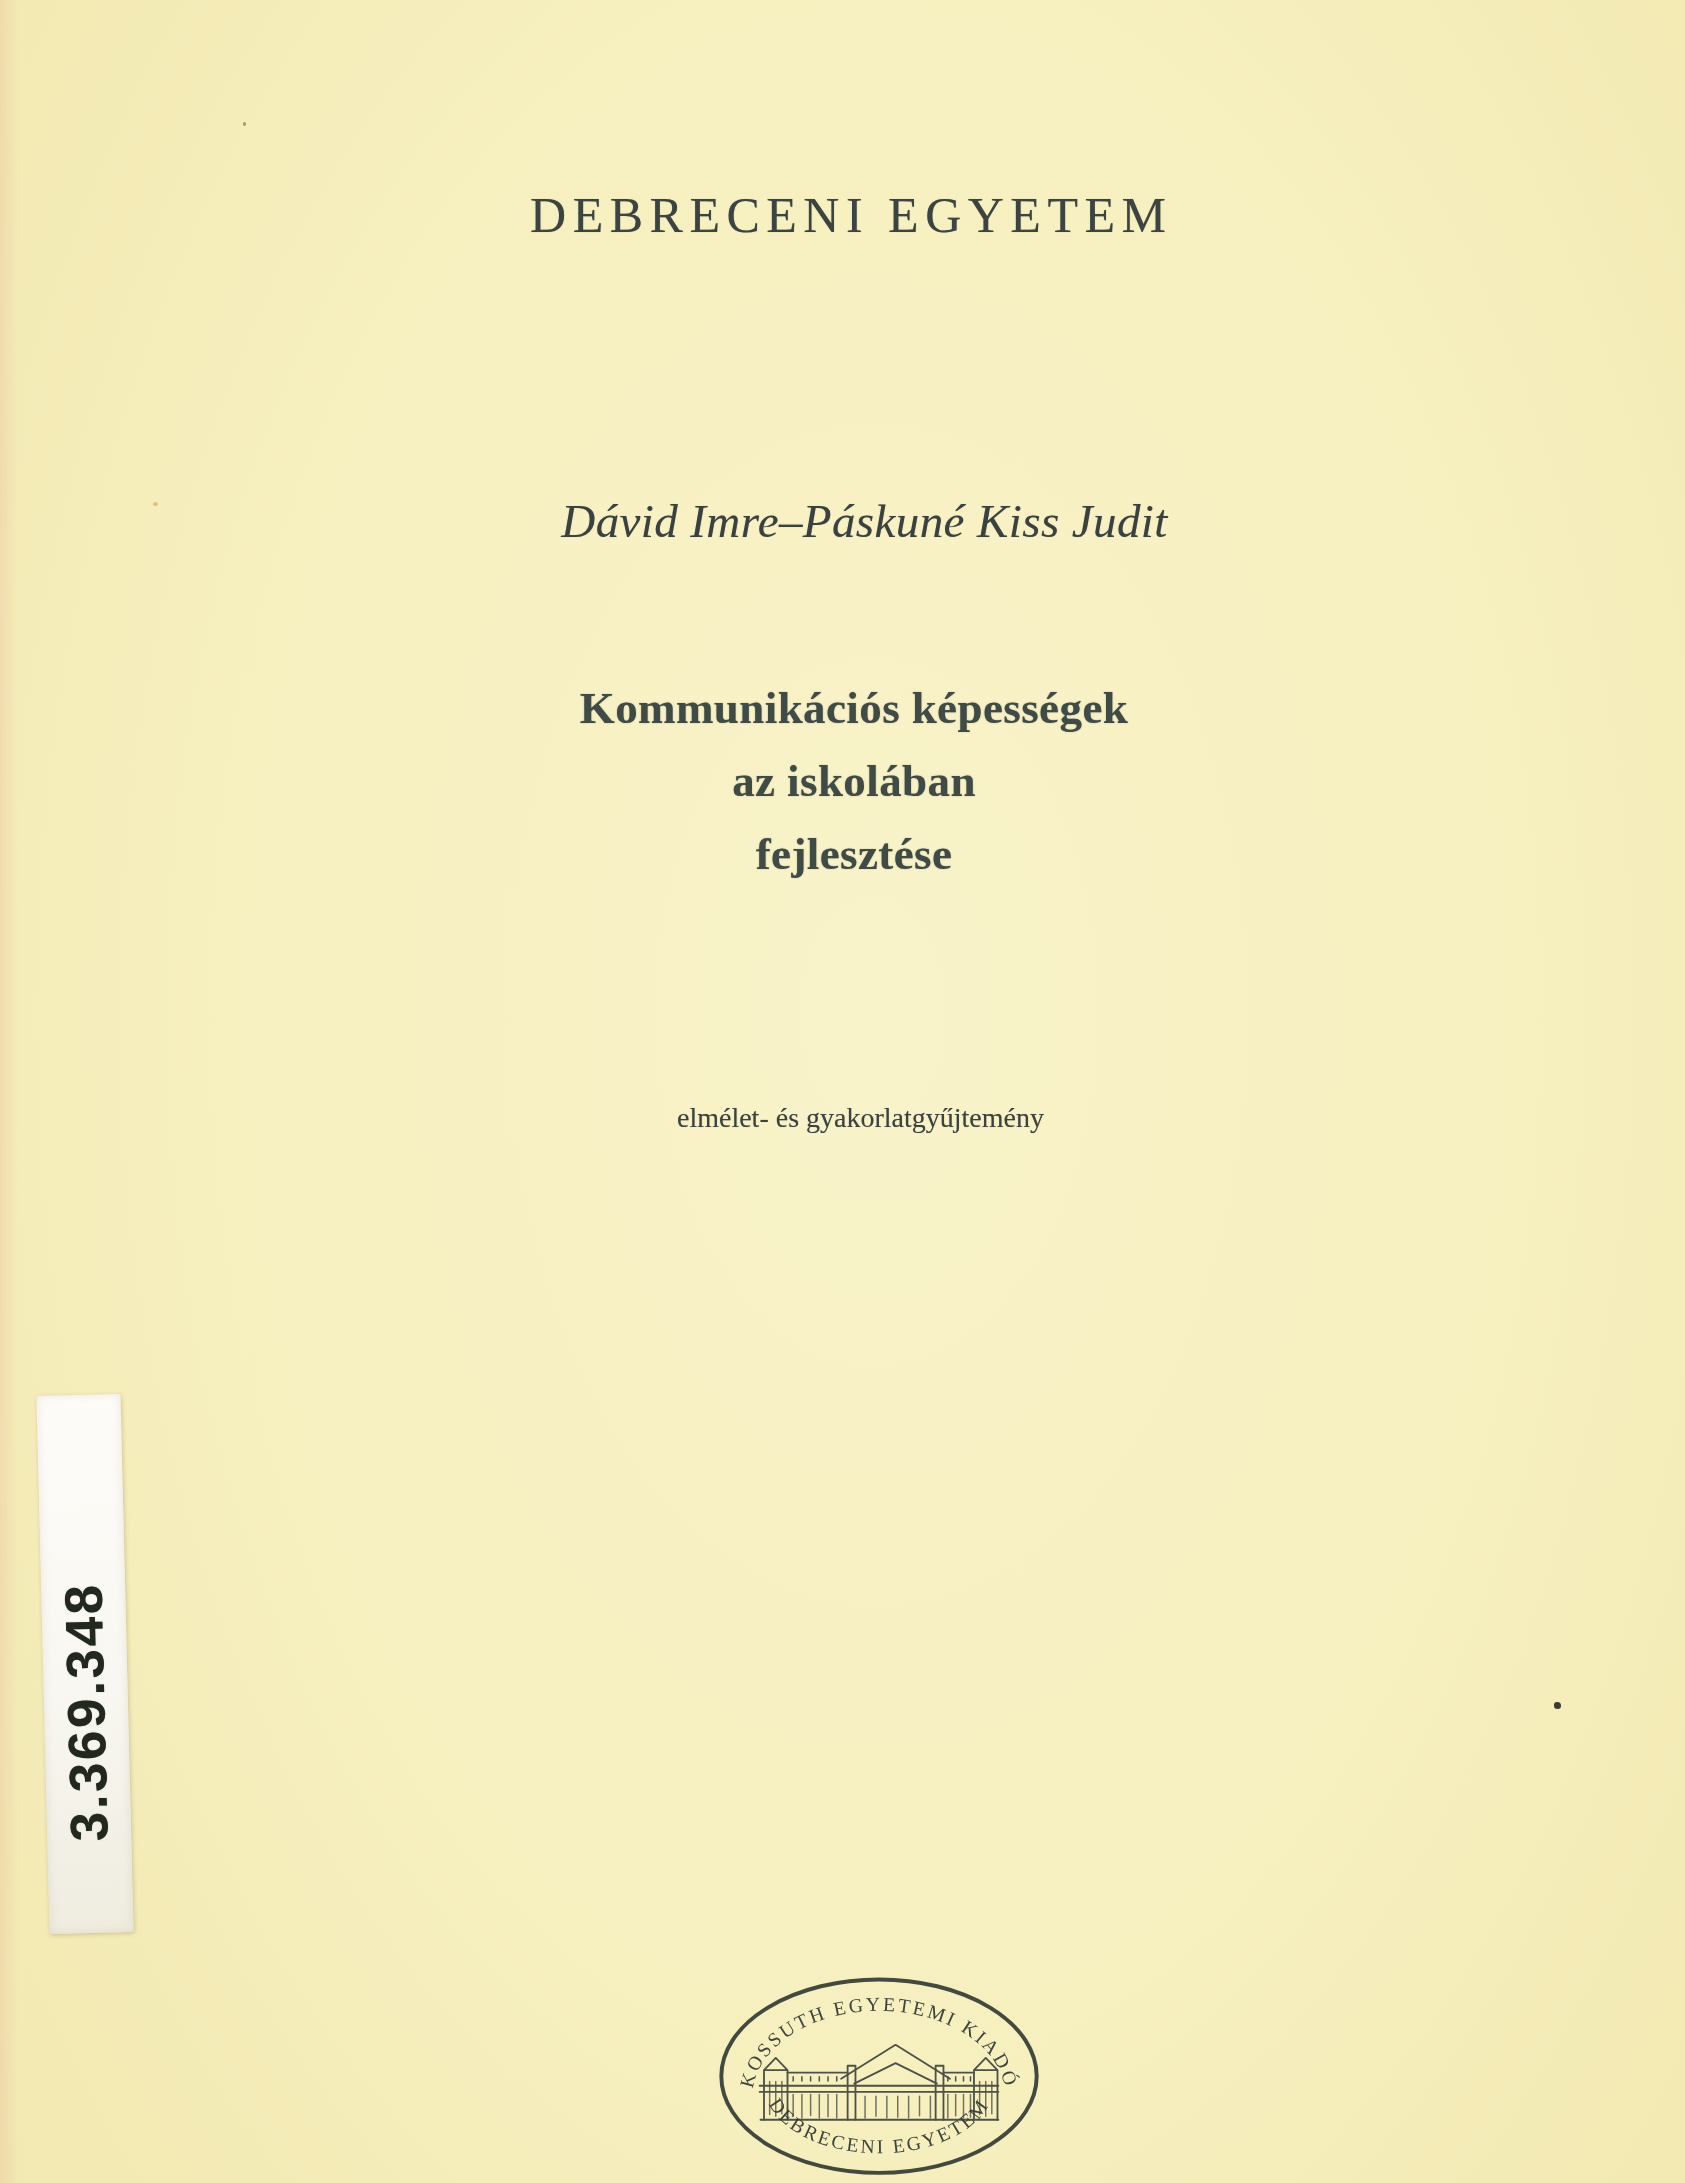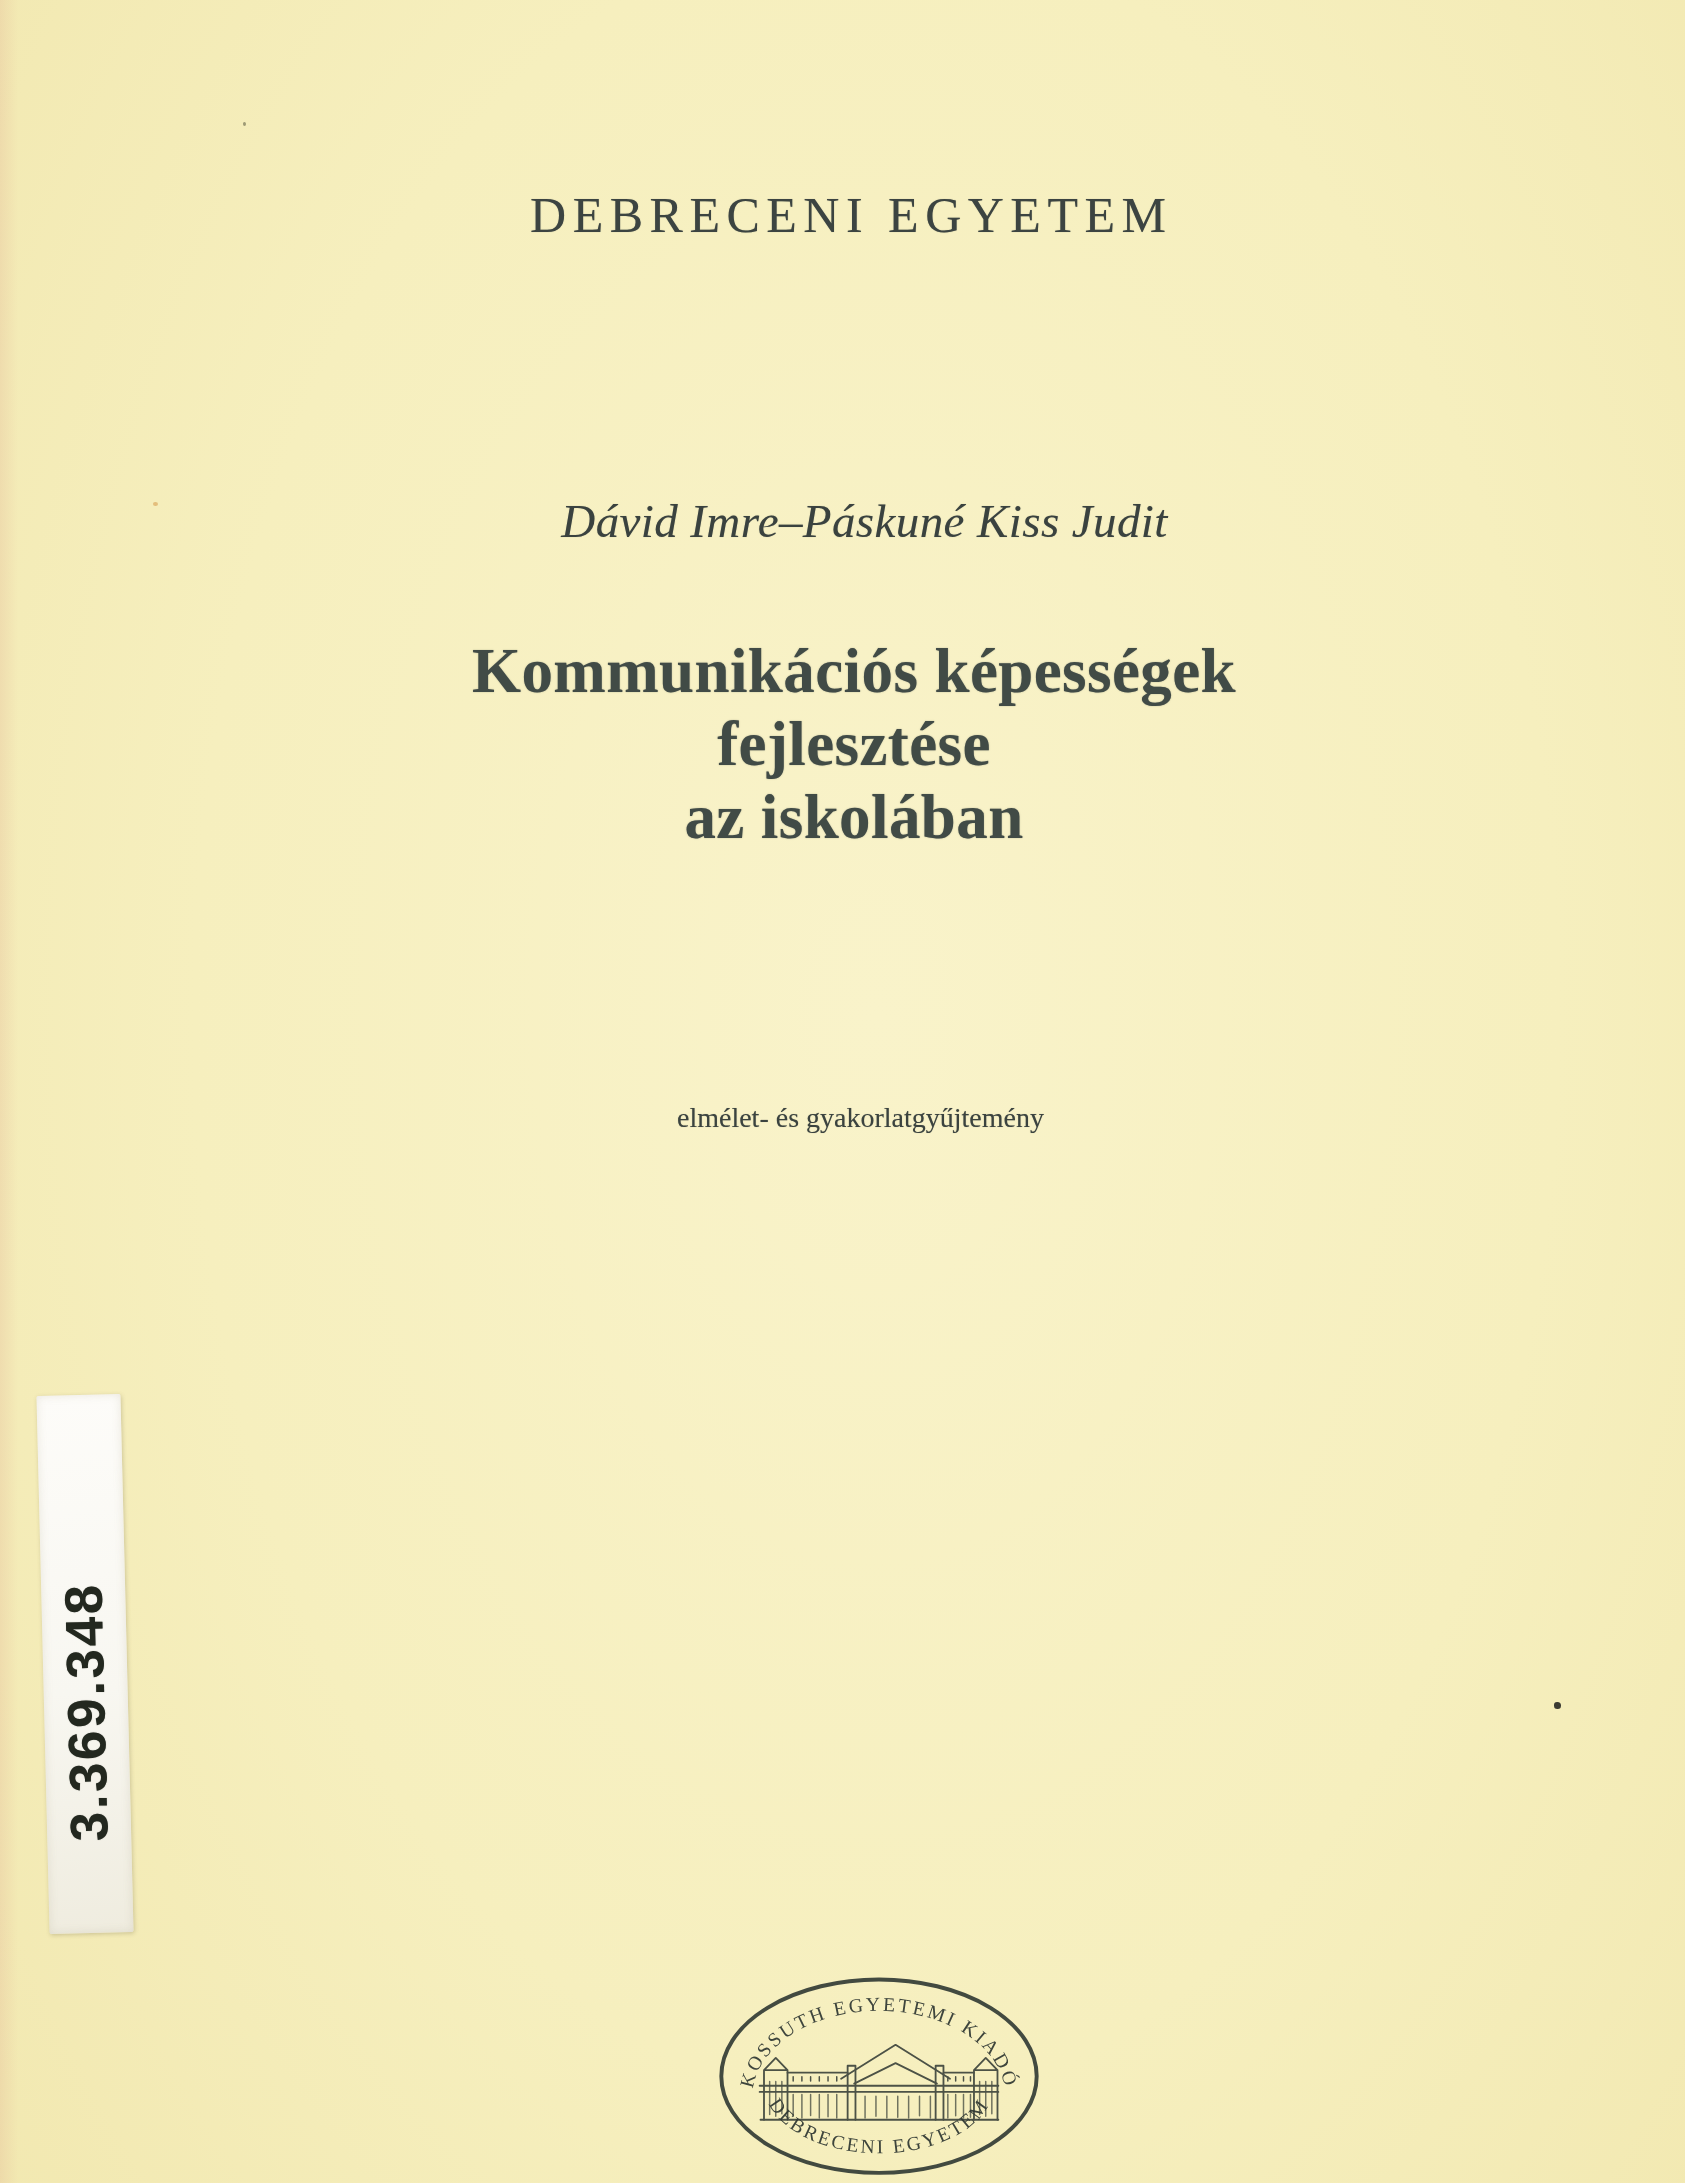--- a/index.html
+++ b/index.html
@@ -44,24 +44,24 @@
     top: 493px;
     left: 44px;
     font-style: italic;
     font-size: 47px;
     line-height: 56px;
     letter-spacing: 0.4px;
     color: #3a423f;
     text-shadow: 0 0 0.9px rgba(58,66,63,0.4);
   }
   .title-block {
-    top: 635px;
+    top: 672px;
     left: 23px;
     font-weight: bold;
-    font-size: 63px;
+    font-size: 45px;
     line-height: 73px;
     letter-spacing: 0.4px;
     color: #414b46;
     text-shadow: 0 0 1.3px rgba(65,75,70,0.5);
   }
   .subtitle {
     top: 1094px;
     left: 36px;
     font-size: 28px;
     line-height: 47px;
@@ -127,22 +127,22 @@
 </style>
 </head>
 <body>
 
 <div class="center-text university">DEBRECENI EGYETEM</div>
 
 <div class="center-text authors">Dávid Imre–Páskuné Kiss Judit</div>
 
 <div class="center-text title-block">
   <div>Kommunikációs képességek</div>
+  <div>az iskolában</div>
   <div>fejlesztése</div>
-  <div>az iskolában</div>
 </div>
 
 <div class="center-text subtitle">elmélet- és gyakorlatgyűjtemény</div>
 
 <div class="library-label">
   <span class="call-number">3.369.348</span>
 </div>
 
 <svg class="stamp" viewBox="0 0 764 466" xmlns="http://www.w3.org/2000/svg">
   <ellipse cx="382" cy="230" rx="362" ry="222" fill="none" stroke="#2f3732" stroke-width="9" opacity="0.9"></ellipse>

